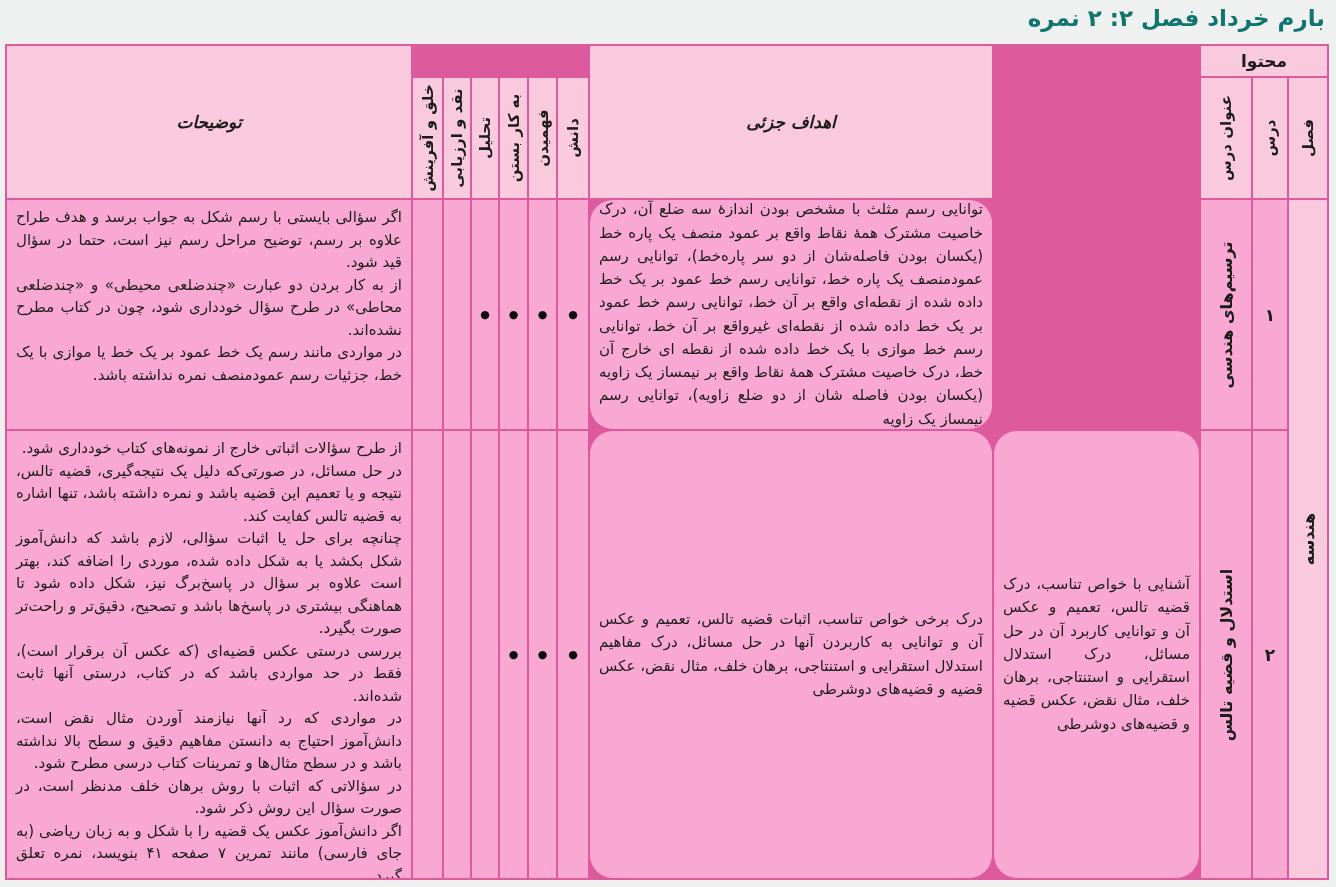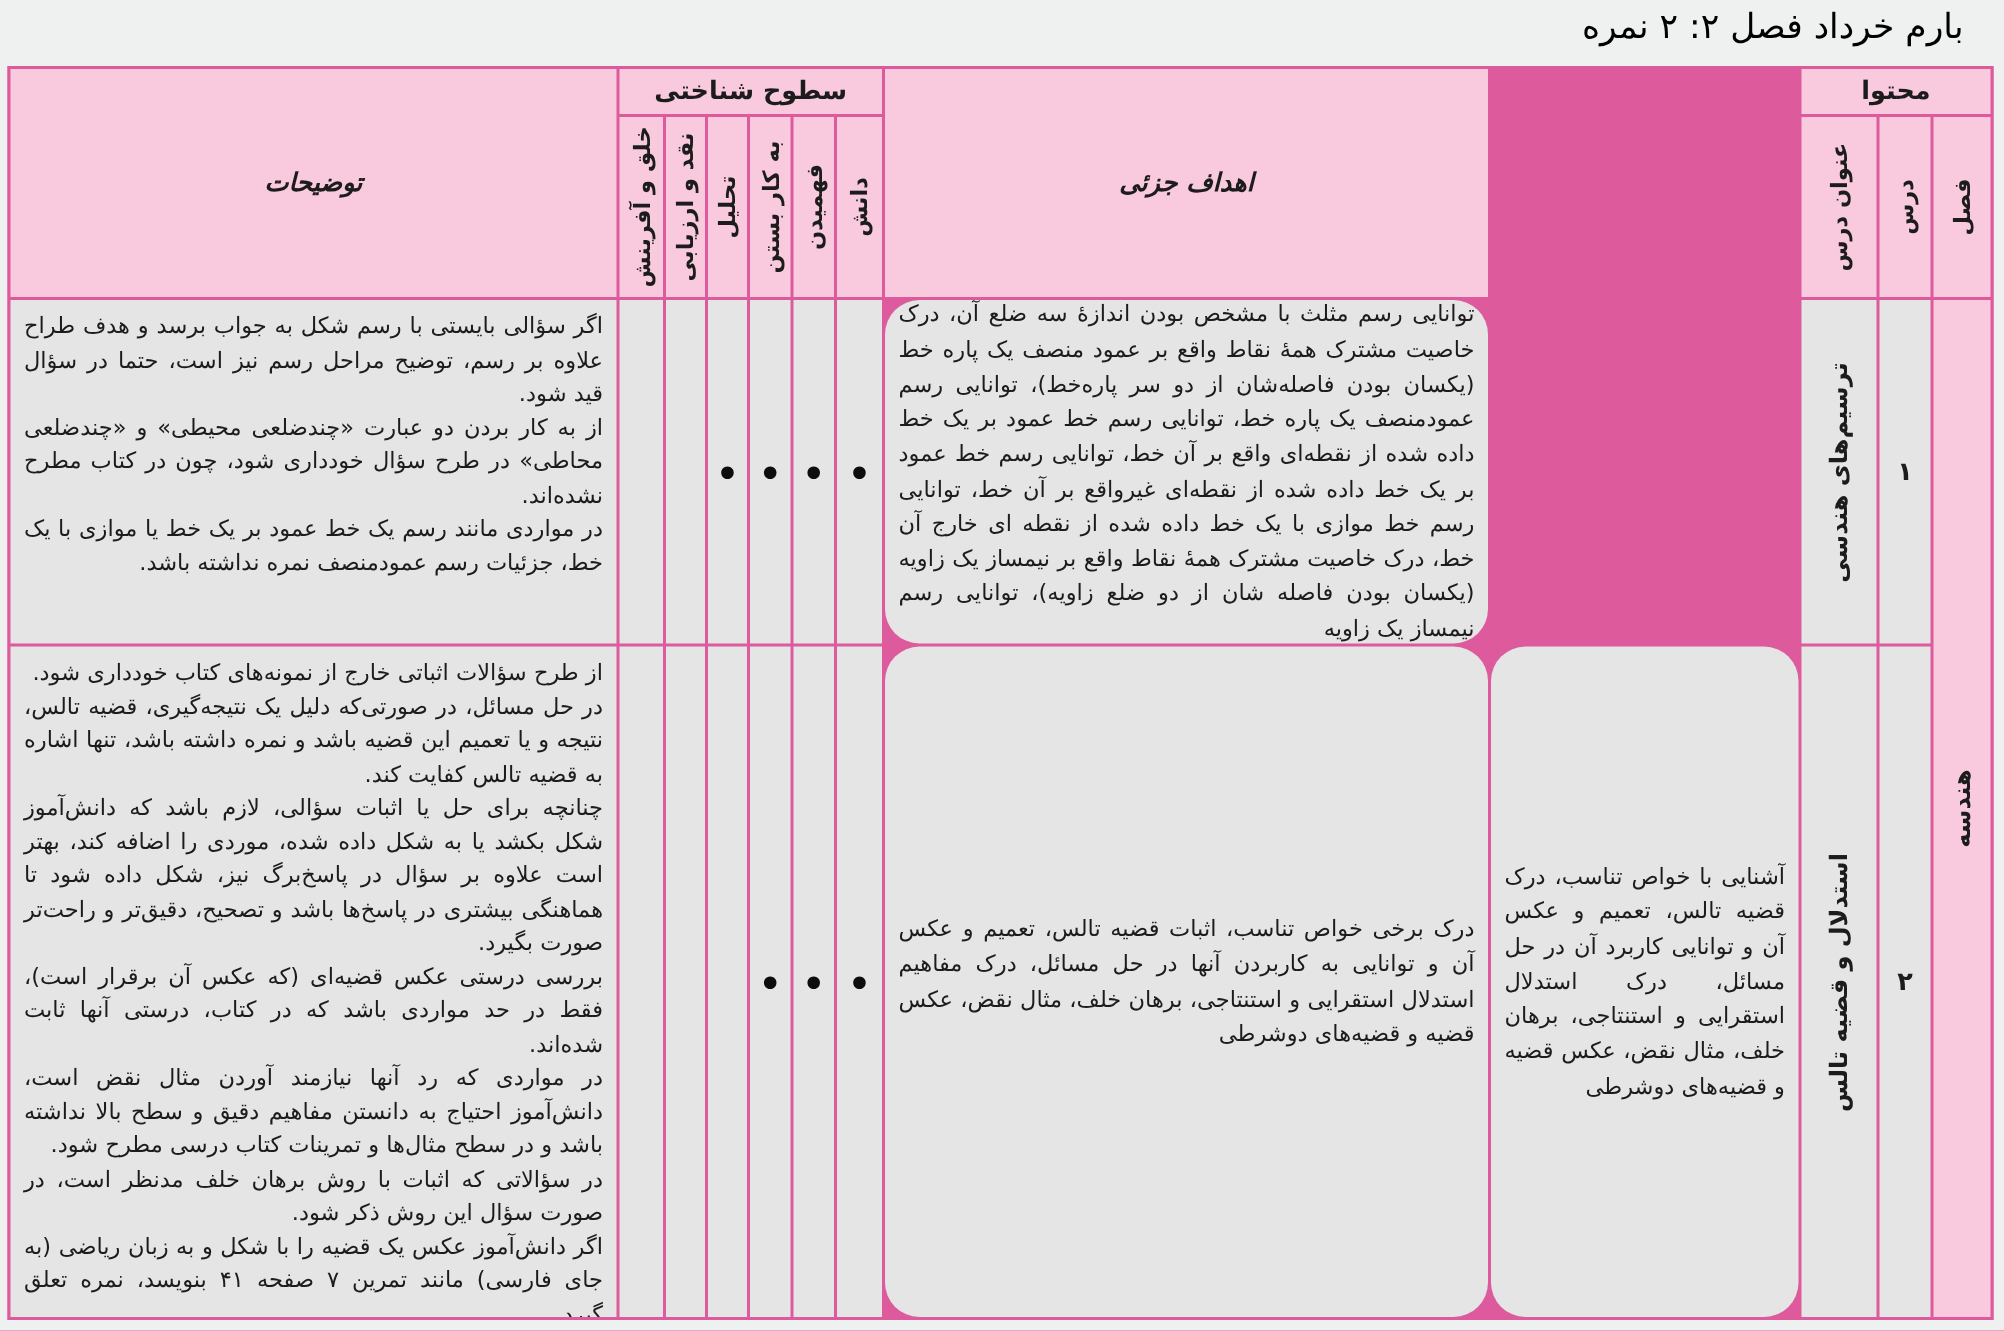--- a/index.html
+++ b/index.html
@@ -8,40 +8,40 @@
     position:relative;
     background:#eff1f1;
     font-family:"DejaVu Sans", sans-serif;
     color:#1c1c1c;
     overflow:hidden;
     direction:rtl;
   }
   .page-title {
     position:absolute;
     top:5px;
-    right:27px;
+    right:11px;
     font-size:23px;
-    font-weight:normal;
-    color:#000000;
+    font-weight:bold;
+    color:#0f766e;
   }
   .grading-table {
     position:absolute;
     top:44px;
     right:7px;
     width:1324px;
     height:836px;
     display:grid;
     grid-template-columns:38px 34px 50px 205px 402px 30px 27px 27px 26px 26px 29px 1fr;
     grid-template-rows:30px 120px 229px 1fr;
     gap:2px;
     background:#dd5a9d;          
     border:2px solid #dd5a9d;
   }
   .cell {
-    background:#e5e5e5;          
+    background:#f9a8d4;          
     overflow:hidden;
     position:relative;
   }
   .pink { background:#f9cadd; }  
   .hdr {
     display:flex;
     align-items:center;
     justify-content:center;
     font-weight:bold;
     font-size:17px;
@@ -106,21 +106,20 @@
 </style>
 </head>
 <body>
 
 <div class="page-title">بارم خرداد فصل ۲: ۲ نمره</div>
 
 <div class="grading-table">
 
   <div class="cell pink hdr content-span">محتوا</div>
   <div class="cell pink hdr gc5 gr12">اهداف جزئی</div>
-  <div class="cell pink hdr cognitive-span">سطوح شناختی</div>
   <div class="cell pink hdr gc12 gr12">توضیحات</div>
 
   <div class="cell pink vwrap gc1 gr2">
     <span class="vtext">فصل</span>
   </div>
   <div class="cell pink vwrap gc2 gr2">
     <span class="vtext">درس</span>
   </div>
   <div class="cell pink vwrap gc3 gr2">
     <span class="vtext">عنوان درس</span>

